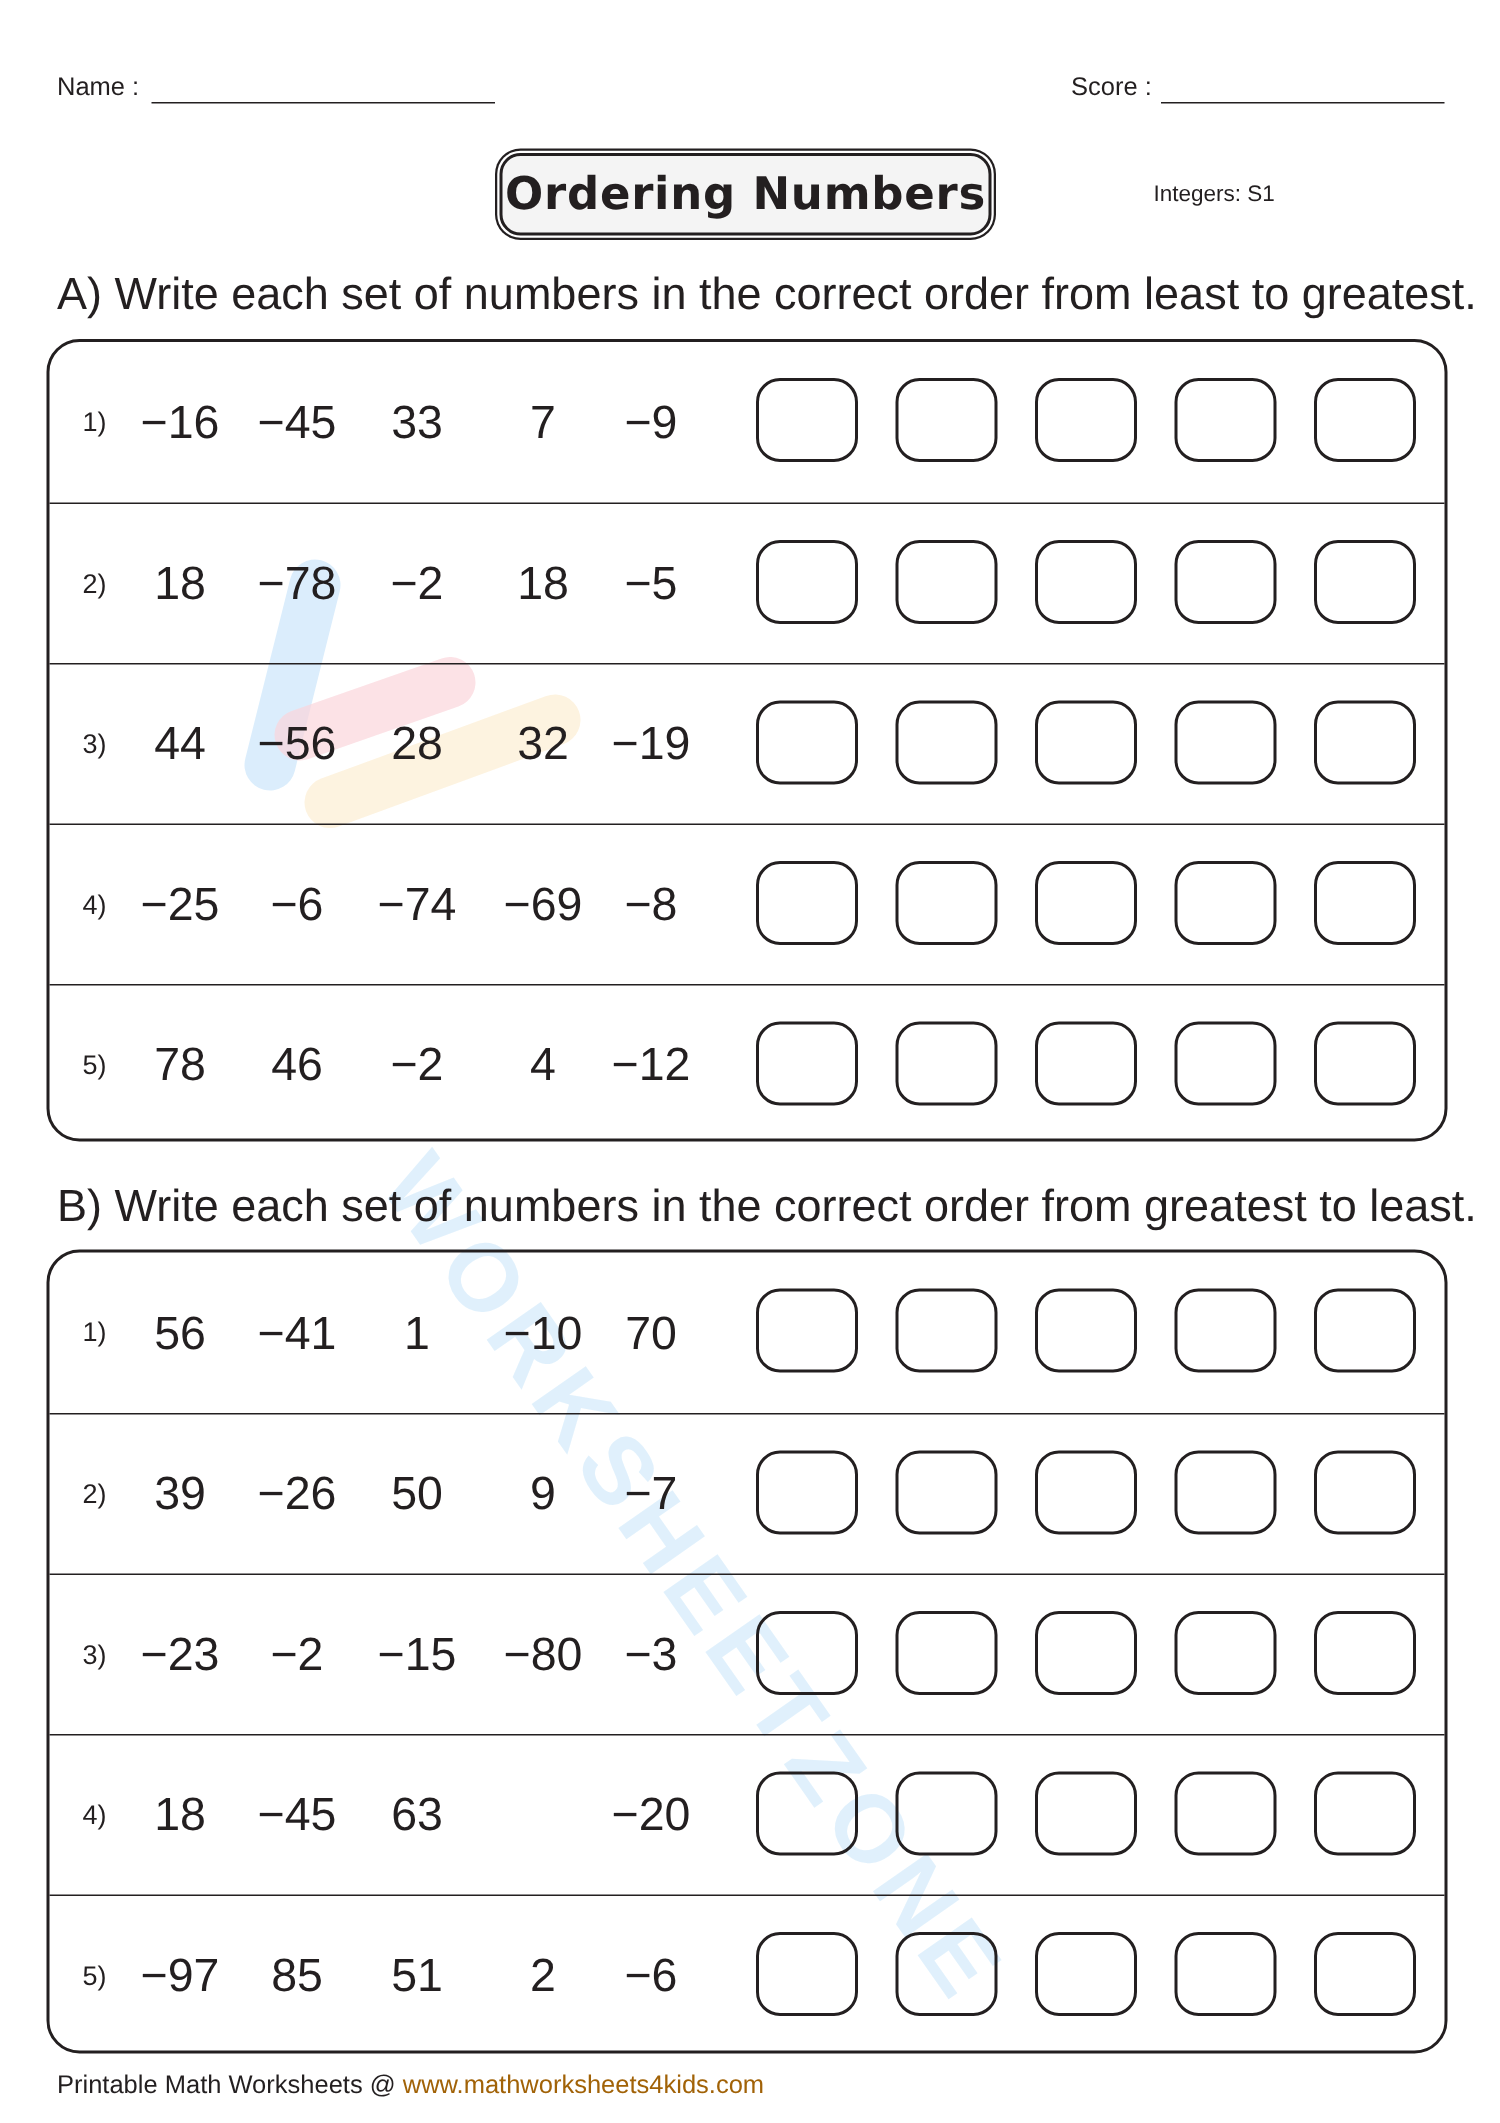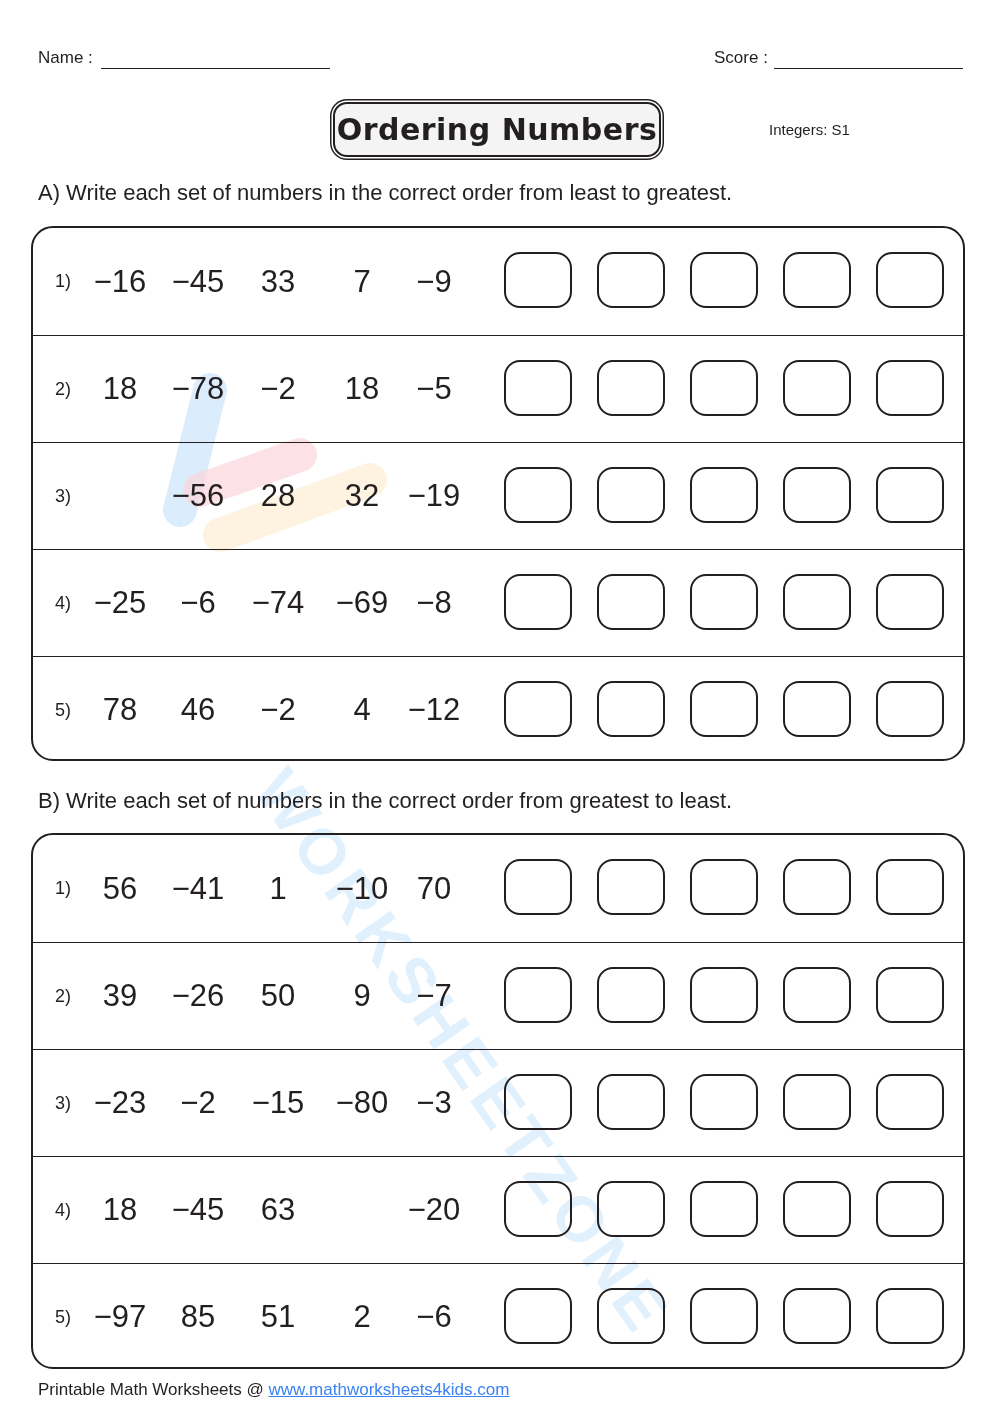--- a/index.html
+++ b/index.html
@@ -3,21 +3,21 @@
 <meta charset="utf-8">
 <style>
   html, body { margin:0; padding:0; background:#ffffff; }
   body { width:1000px; height:1415px; position:relative; overflow:hidden; font-family:"Liberation Sans", sans-serif; color:#231f20; }
   .abs { position:absolute; }
   .label { font-size:17px; color:#231f20; }
   .line { position:absolute; border-bottom:1.5px solid #231f20; height:0; }
   .title-box { position:absolute; left:333px; top:102px; width:328px; height:55px; border:2px solid #231f20; border-radius:14px; background:#f4f4f4; box-shadow: 0 0 0 1.5px #fff, 0 0 0 3px #231f20; box-sizing:border-box; display:flex; align-items:center; justify-content:center; }
   .title-text { font-family:"DejaVu Sans", sans-serif; font-weight:bold; font-size:30px; letter-spacing:0.5px; color:#231f20; }
   .level { font-size:15px; }
-  .instr { font-size:22px; color:#231f20; }
+  .instr { font-size:30px; color:#231f20; }
   .panel { position:absolute; left:31px; width:934px; border:2px solid #231f20; border-radius:22px; box-sizing:border-box; }
   .row { position:relative; height:107px; border-top:1.5px solid #231f20; box-sizing:border-box; }
   .row:first-child { border-top:none; }
   .qnum { position:absolute; left:22px; top:0; height:100%; display:flex; align-items:center; font-size:18px; }
   .num { position:absolute; top:0; height:100%; display:flex; align-items:center; justify-content:center; width:70px; font-size:31px; }
   .box { position:absolute; width:68px; height:56px; border:2px solid #231f20; border-radius:16px; box-sizing:border-box; top:24px; background:transparent; }
   .footer { position:absolute; left:38px; top:1380px; font-size:17px; }
   .footer a { color:#2e3192; text-decoration:none; }
   .wm { position:absolute; pointer-events:none; }
 </style>
@@ -66,20 +66,21 @@
       <div class="num" style="left: 294px;">18</div>
       <div class="num" style="left: 366px;">−5</div>
       <div class="box" style="left: 471px;"></div>
       <div class="box" style="left: 564px;"></div>
       <div class="box" style="left: 657px;"></div>
       <div class="box" style="left: 750px;"></div>
       <div class="box" style="left: 843px;"></div>
     </div>
     <div class="row">
       <div class="qnum">3)</div>
+      <div class="num" style="left: 52px;">44</div>
       <div class="num" style="left: 130px;">−56</div>
       <div class="num" style="left: 210px;">28</div>
       <div class="num" style="left: 294px;">32</div>
       <div class="num" style="left: 366px;">−19</div>
       <div class="box" style="left: 471px;"></div>
       <div class="box" style="left: 564px;"></div>
       <div class="box" style="left: 657px;"></div>
       <div class="box" style="left: 750px;"></div>
       <div class="box" style="left: 843px;"></div>
     </div>
@@ -173,14 +174,14 @@
       <div class="num" style="left: 366px;">−6</div>
       <div class="box" style="left: 471px;"></div>
       <div class="box" style="left: 564px;"></div>
       <div class="box" style="left: 657px;"></div>
       <div class="box" style="left: 750px;"></div>
       <div class="box" style="left: 843px;"></div>
     </div>
   </div>
 
 <div class="footer">
-  <span>Printable Math Worksheets @ </span><a style="color: #3b82f6; text-decoration: underline;">www.mathworksheets4kids.com</a>
+  <span>Printable Math Worksheets @ </span><a style="color: #a16207;">www.mathworksheets4kids.com</a>
 </div>
 
 </body></html>

